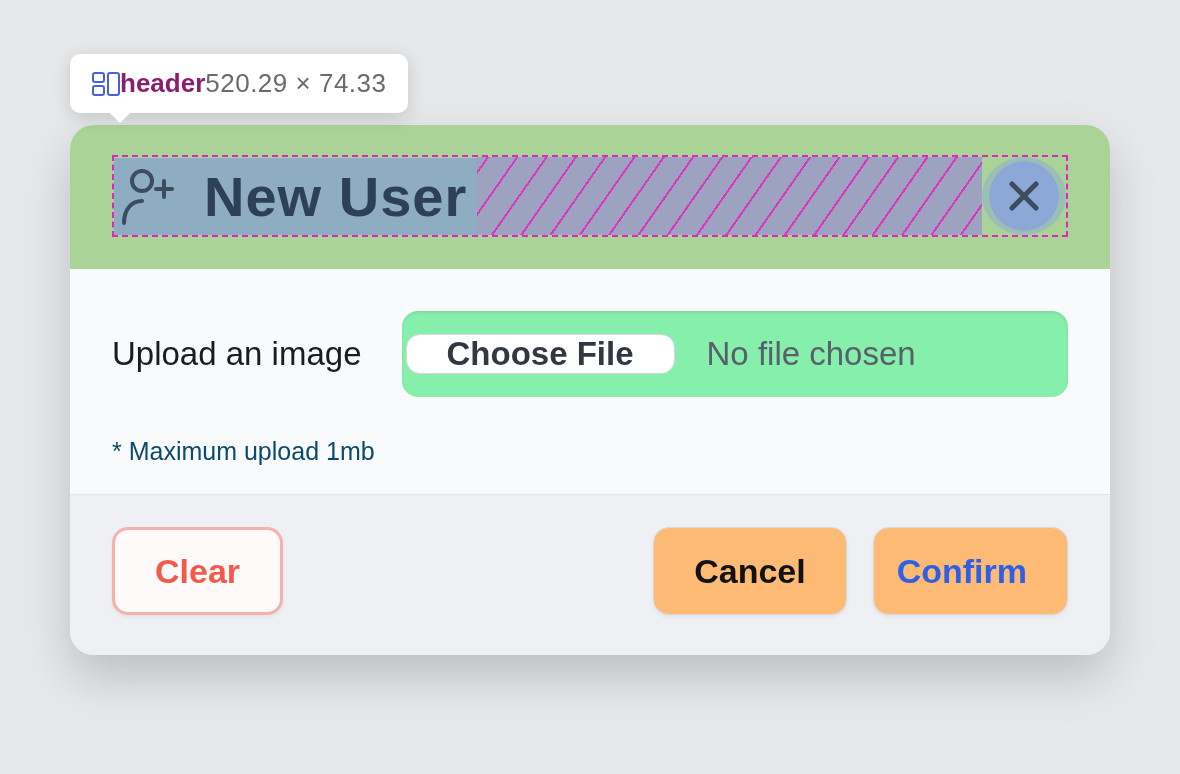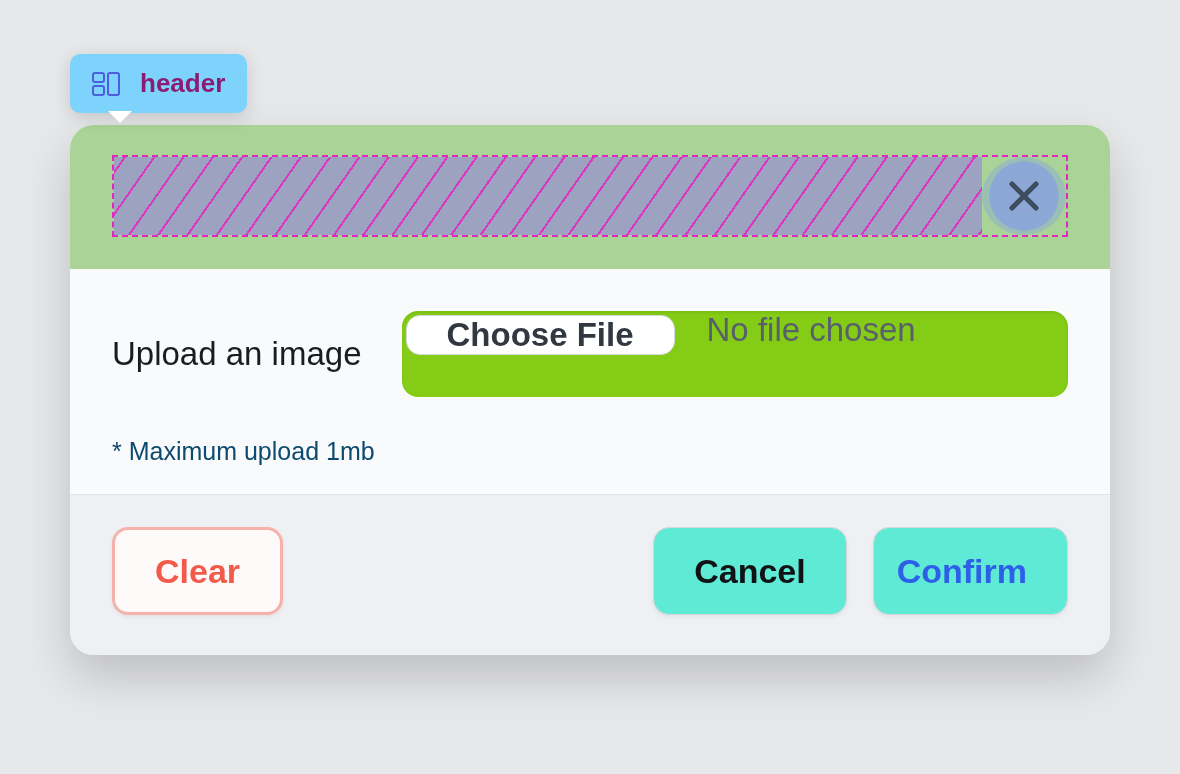--- a/index.html
+++ b/index.html
@@ -8,27 +8,27 @@
     background: #e7e8ea;
     font-family: -apple-system, BlinkMacSystemFont, "Segoe UI", Helvetica, Arial, sans-serif;
     position: relative;
   }
 
   
   .devtools-tooltip {
     position: absolute;
     top: 54px;
     left: 70px;
-    background: #7dd3fc;
+    background: #ffffff;
     border-radius: 10px;
     padding: 14px 22px;
     box-shadow: 0 4px 18px rgba(0,0,0,0.15);
     display: flex;
     align-items: center;
-    gap: 20px;
+    gap: 0;
     font-size: 26px;
     z-index: 10;
   }
   .devtools-tooltip::after {
     content: "";
     position: absolute;
     bottom: -10px;
     left: 38px;
     width: 0; height: 0;
     border-left: 12px solid transparent;
@@ -119,24 +119,24 @@
     align-items: center;
     gap: 40px;
   }
   .upload-label {
     font-size: 33px;
     color: #1b1c1e;
   }
   .file-widget {
     flex: 1;
     display: flex;
-    align-items: flex-start;
+    align-items: center;
     height: 86px;
     border-radius: 16px;
-    background: #84cc16;
+    background: #86efac;
     box-shadow: inset 0 2px 3px rgba(0,0,0,0.08), 0 1px 0 rgba(255,255,255,0.6);
     overflow: hidden;
   }
   .choose-btn {
     background: #ffffff;
     border: 1px solid #d6d8dc;
     border-radius: 14px;
     margin: 4px;
     padding: 0 40px;
     font-size: 33px;
@@ -169,21 +169,21 @@
   }
   .btn {
     height: 88px;
     padding: 0 40px;
     border-radius: 16px;
     font-size: 34px;
     font-weight: 700;
     display: flex;
     align-items: center;
     justify-content: center;
-    background: #5eead4;
+    background: #fdba74;
     border: 1px solid #d6d8dc;
     cursor: pointer;
     box-shadow: 0 2px 4px rgba(0,0,0,0.06);
   }
   .btn-clear {
     color: #f25a4a;
     border: 3px solid #f6b2aa;
     background: #fffafa;
     padding-left: 40px;
   }
@@ -196,26 +196,38 @@
 
 <div class="devtools-tooltip">
   <span class="tt-icon">
     <svg width="28" height="24" viewBox="0 0 28 24">
       <rect x="1" y="1" width="11" height="9" rx="2" fill="none" stroke="#4a5fe0" stroke-width="2"></rect>
       <rect x="16" y="1" width="11" height="22" rx="2" fill="none" stroke="#4a5fe0" stroke-width="2"></rect>
       <rect x="1" y="14" width="11" height="9" rx="2" fill="none" stroke="#4a5fe0" stroke-width="2"></rect>
     </svg>
   </span>
   <span class="tt-tag">header</span>
+  <span class="tt-dims">520.29 × 74.33</span>
 </div>
 
 <div class="dialog">
 
   <div class="dialog-header">
     <div class="header-inner">
+      <div class="header-left">
+        <span class="add-user-icon">
+          <svg width="60" height="62" viewBox="0 0 60 62">
+            <circle cx="24" cy="16" r="10" fill="none" stroke="#3d4c5f" stroke-width="4"></circle>
+            <path d="M6 58c0-14 8-22 18-22" fill="none" stroke="#3d4c5f" stroke-width="4" stroke-linecap="round"></path>
+            <line x1="46" y1="16" x2="46" y2="32" stroke="#3d4c5f" stroke-width="4" stroke-linecap="round"></line>
+            <line x1="38" y1="24" x2="54" y2="24" stroke="#3d4c5f" stroke-width="4" stroke-linecap="round"></line>
+          </svg>
+        </span>
+        <span class="header-title">New User</span>
+      </div>
       <div class="header-flex-fill"></div>
       <div class="header-close">
         <span>
           <svg width="40" height="40" viewBox="0 0 40 40">
             <line x1="8" y1="8" x2="32" y2="32" stroke="#3d4c5f" stroke-width="5" stroke-linecap="round"></line>
             <line x1="32" y1="8" x2="8" y2="32" stroke="#3d4c5f" stroke-width="5" stroke-linecap="round"></line>
           </svg>
         </span>
       </div>
     </div>

